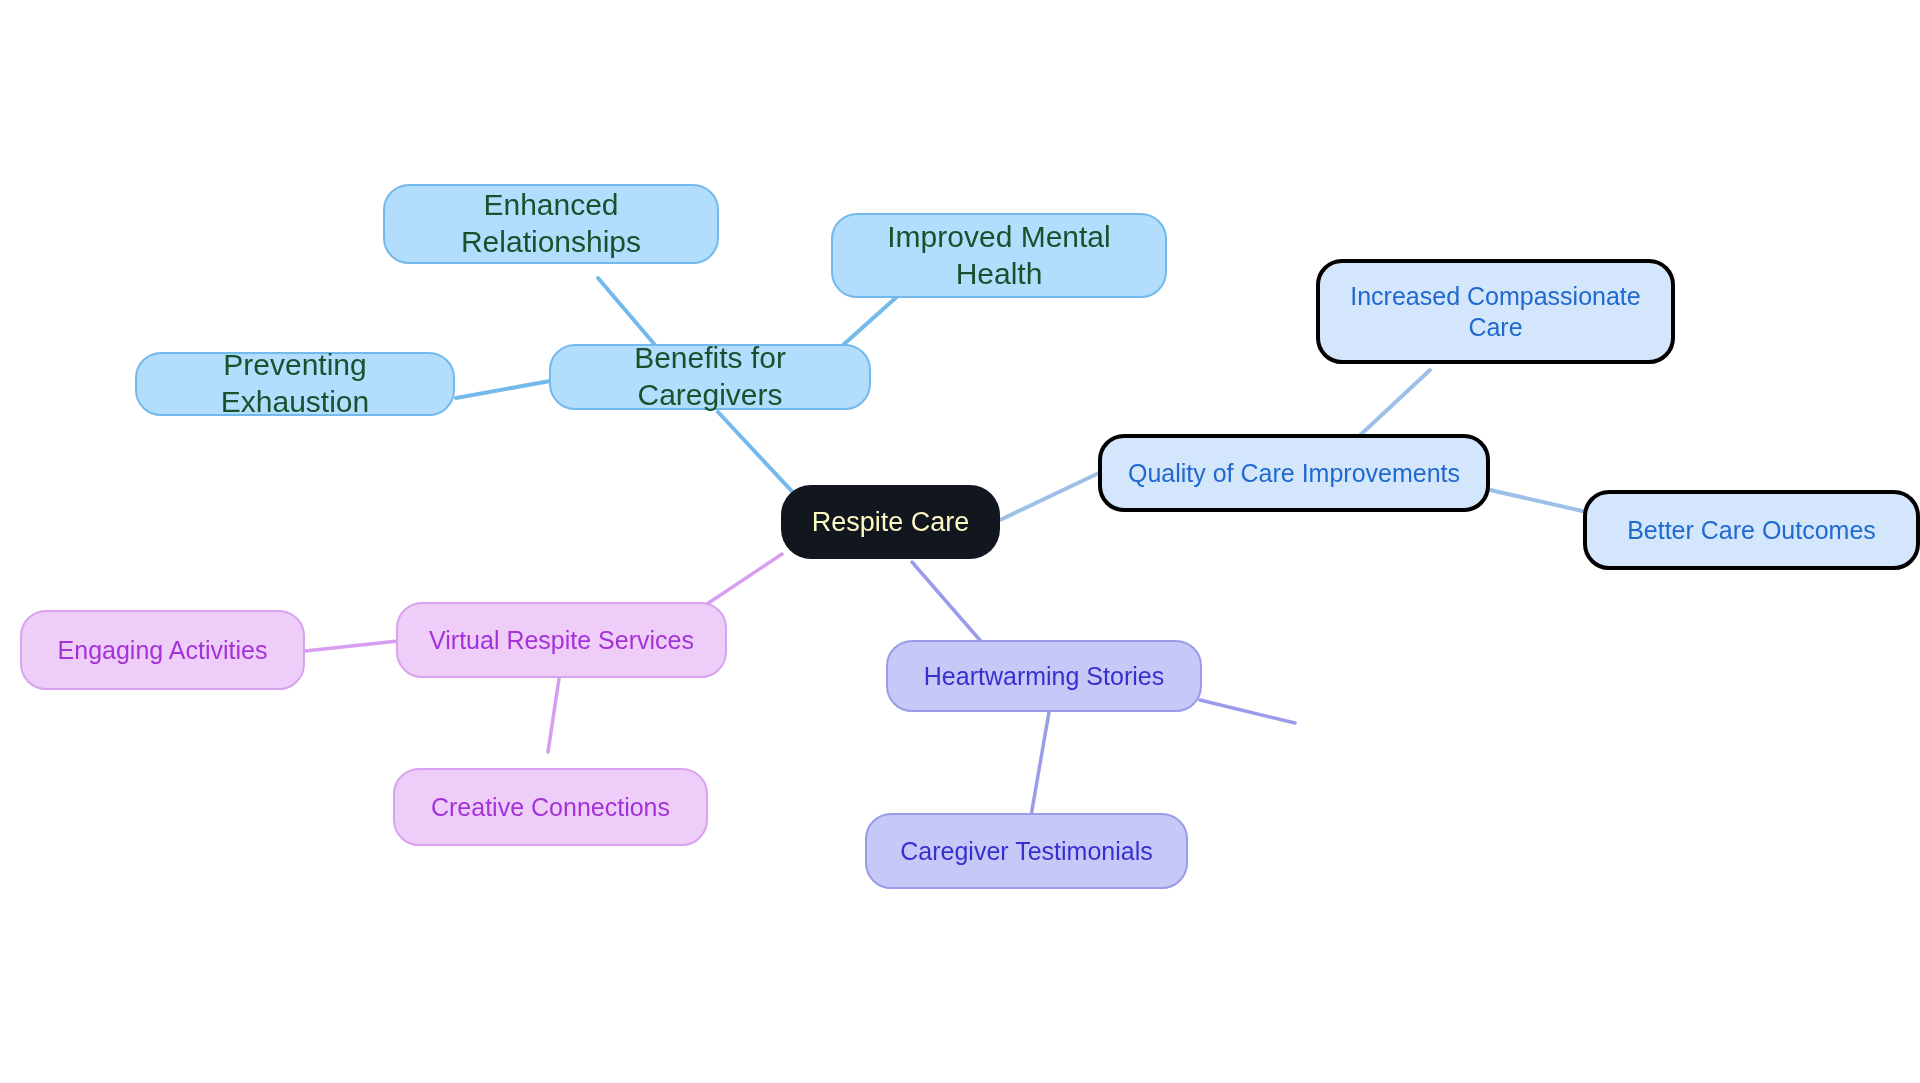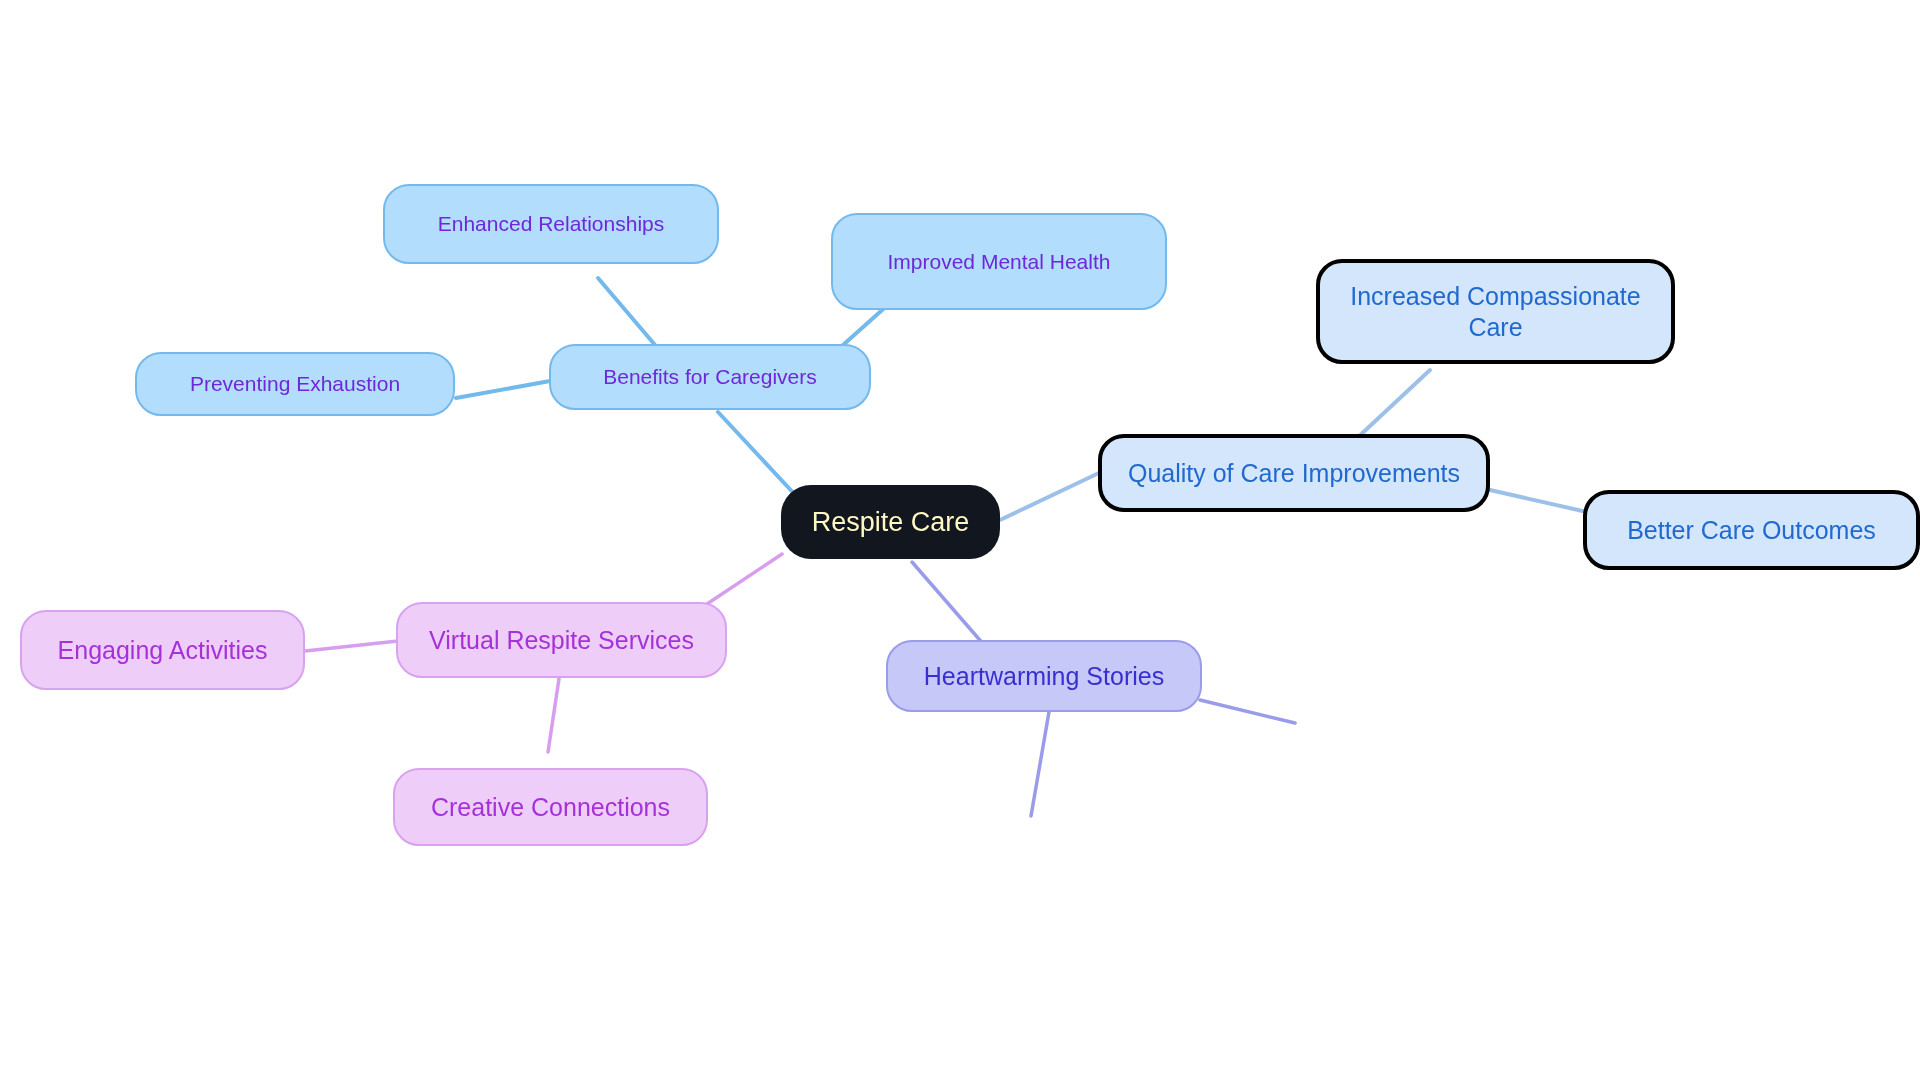--- a/index.html
+++ b/index.html
@@ -38,22 +38,22 @@
   .node-root {
     border-radius: 30px;
     background: #11161f;
     color: #fef9c3;
     font-size: 27px;
     border: none;
   }
   .node-blueA {
     background: #b3ddfd;
     border: 2px solid #74b9ec;
-    color: #6d28d9;
-    font-size: 21px;
+    color: #14532d;
+    font-size: 30px;
   }
   .node-blueB {
     background: #d3e6fc;
     border: 4px solid #000000;
     color: #2069ce;
     font-size: 25px;
   }
   .node-periwinkle {
     background: #c6c8f8;
     border: 2px solid #9a9cea;
@@ -100,34 +100,35 @@
 
     <path d="M 560 672 L 548 752" fill="none" stroke="#d79ef0" stroke-width="3.5" stroke-linecap="round"></path>
   </svg>
 
   <div class="node node-root" style="left:781px; top:485px; width:219px; height:74px;">Respite Care</div>
 
   <div class="node node-blueA" style="left:549px; top:344px; width:322px; height:66px;">Benefits for Caregivers</div>
 
   <div class="node node-blueA" style="left:383px; top:184px; width:336px; height:80px;">Enhanced Relationships</div>
 
-  <div class="node node-blueA" style="left:831px; top:213px; width:336px; height:97px;">Improved Mental Health</div>
+  <div class="node node-blueA" style="left:831px; top:213px; width:336px; height:85px;">Improved Mental Health</div>
 
   <div class="node node-blueA" style="left:135px; top:352px; width:320px; height:64px;">Preventing Exhaustion</div>
 
   <div class="node node-blueB" style="left:1098px; top:434px; width:392px; height:78px;">Quality of Care Improvements</div>
 
   <div class="node node-blueB" style="left:1316px; top:259px; width:359px; height:105px;">Increased Compassionate
 Care</div>
 
   <div class="node node-periwinkle" style="left:886px; top:640px; width:316px; height:72px;">Heartwarming Stories</div>
 
   <div class="node node-blueB" style="left:1583px; top:490px; width:337px; height:80px;">Better Care Outcomes</div>
 
 
+  <div class="node node-periwinkle" style="left:865px; top:813px; width:323px; height:76px;">Caregiver Testimonials</div>
 
   <div class="node node-pink" style="left:396px; top:596px; width:331px; height:76px;margin-top:6px;">Virtual Respite Services</div>
 
   <div class="node node-pink" style="left:20px; top:610px; width:285px; height:80px;">Engaging Activities</div>
 
   <div class="node node-pink" style="left:393px; top:768px; width:315px; height:78px;">Creative Connections</div>
 
 </div>
 
 </body></html>

